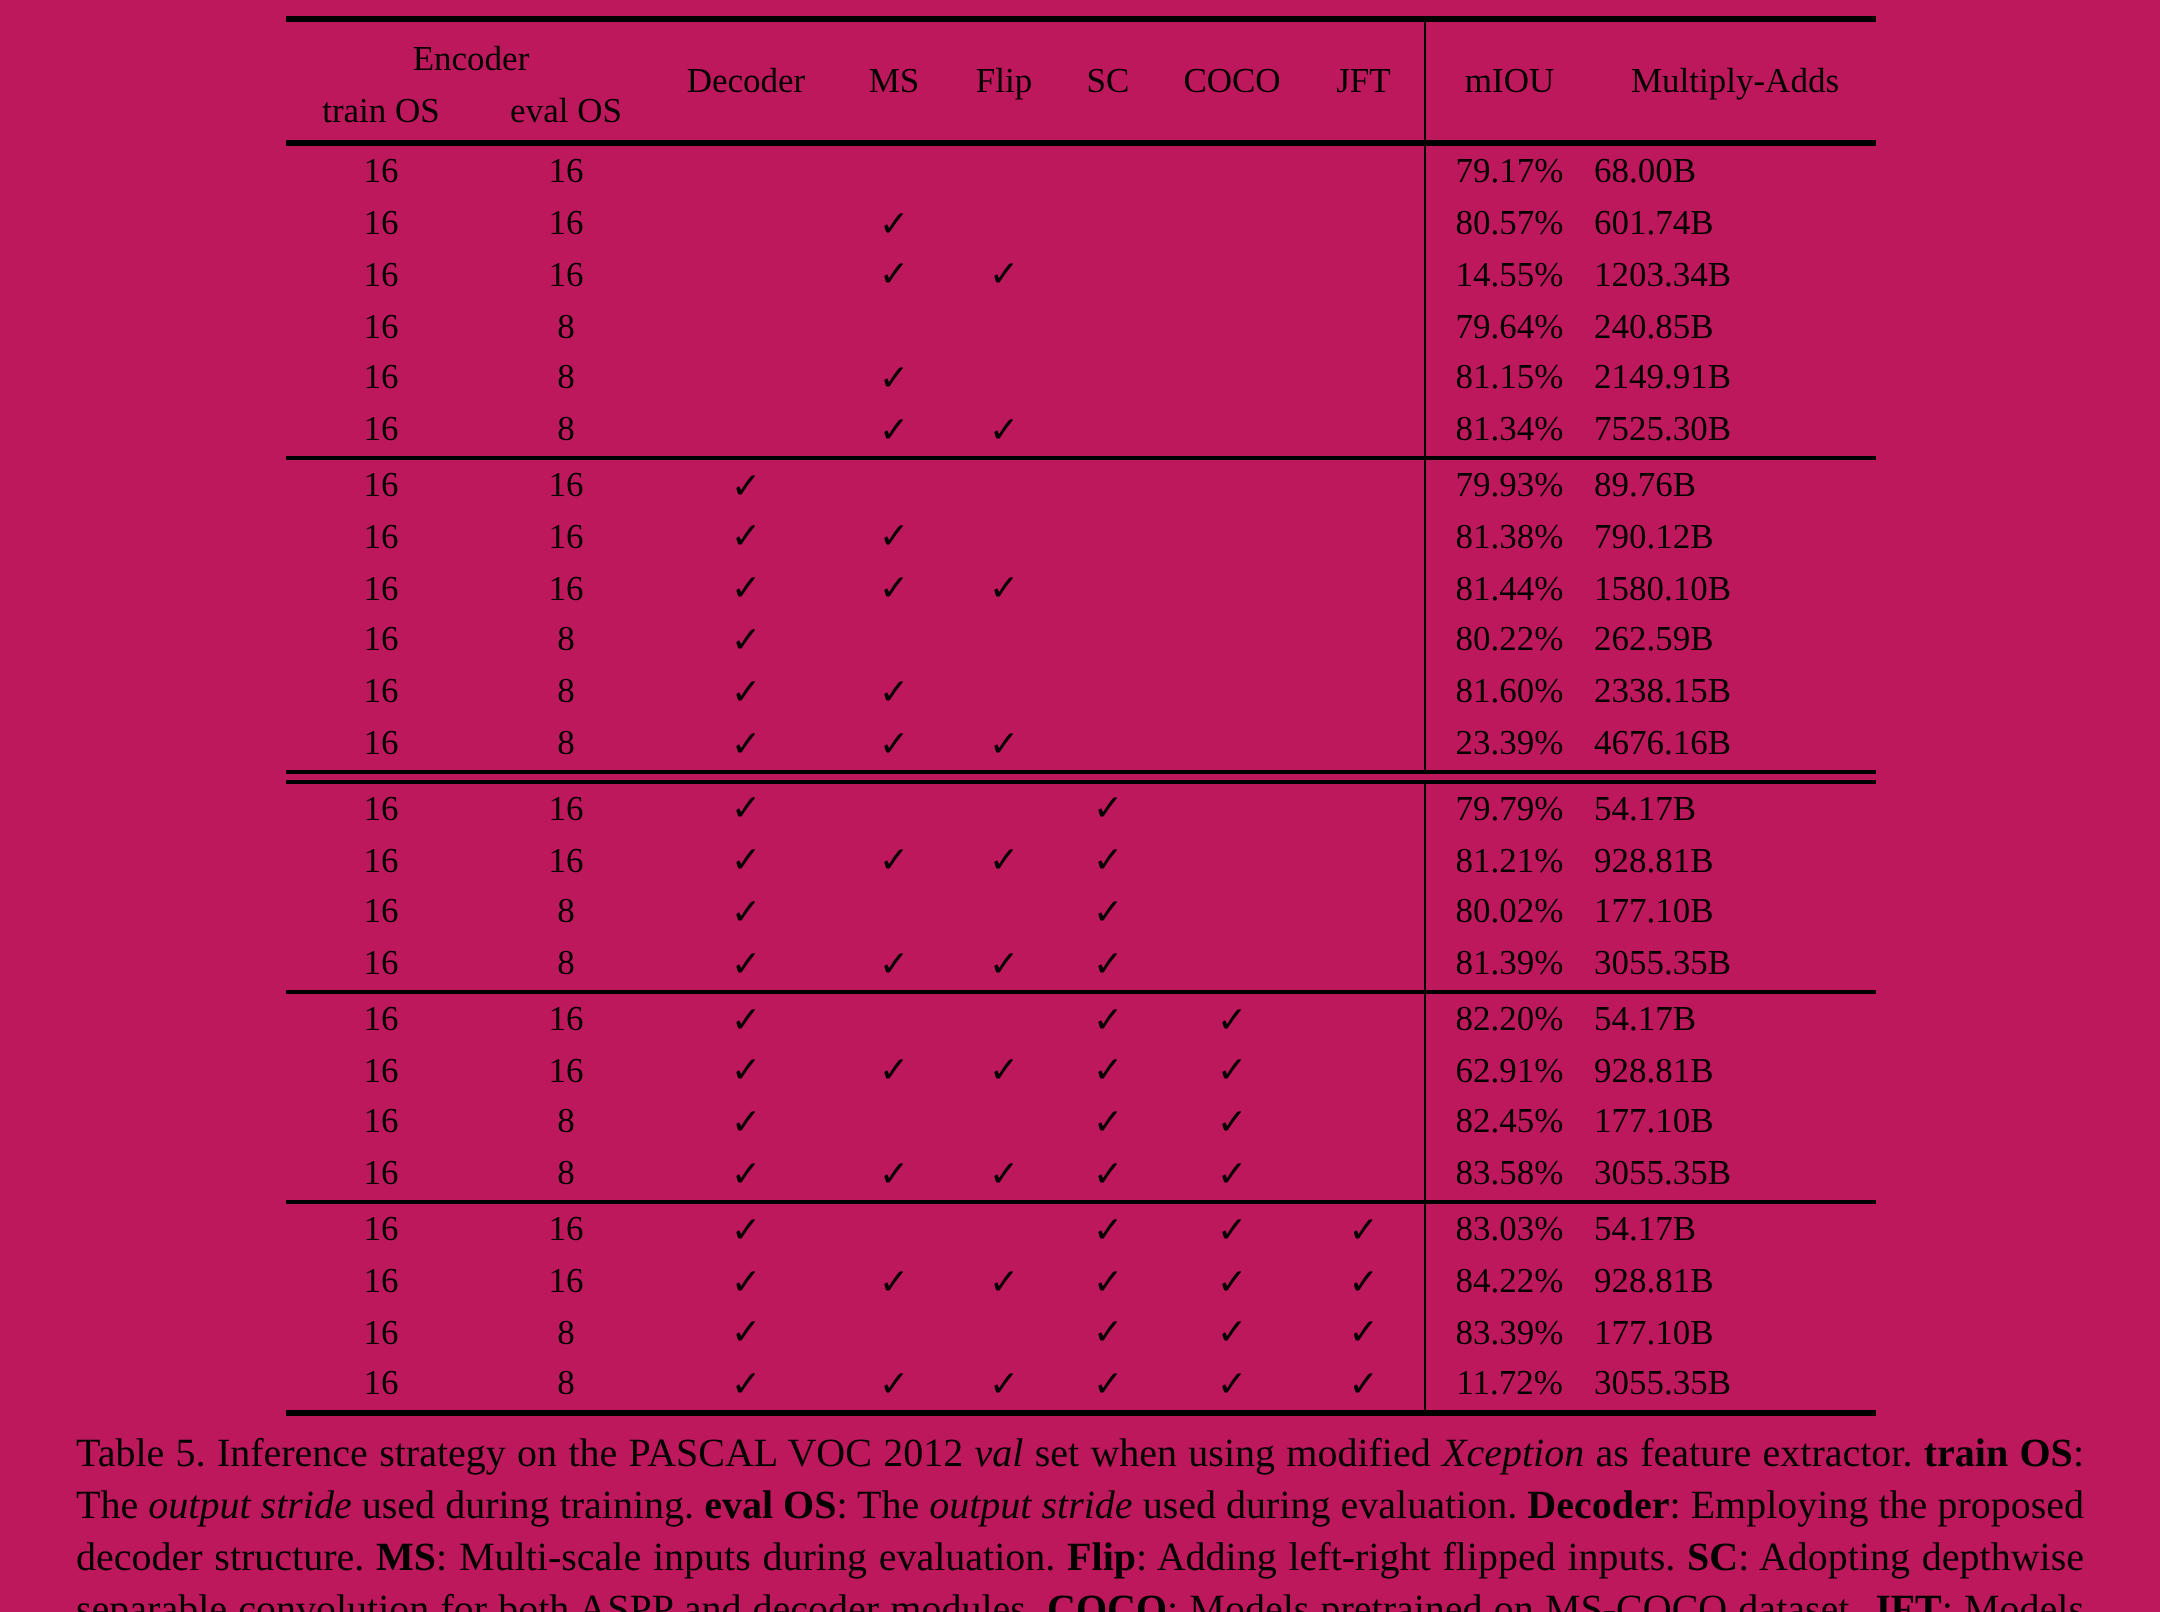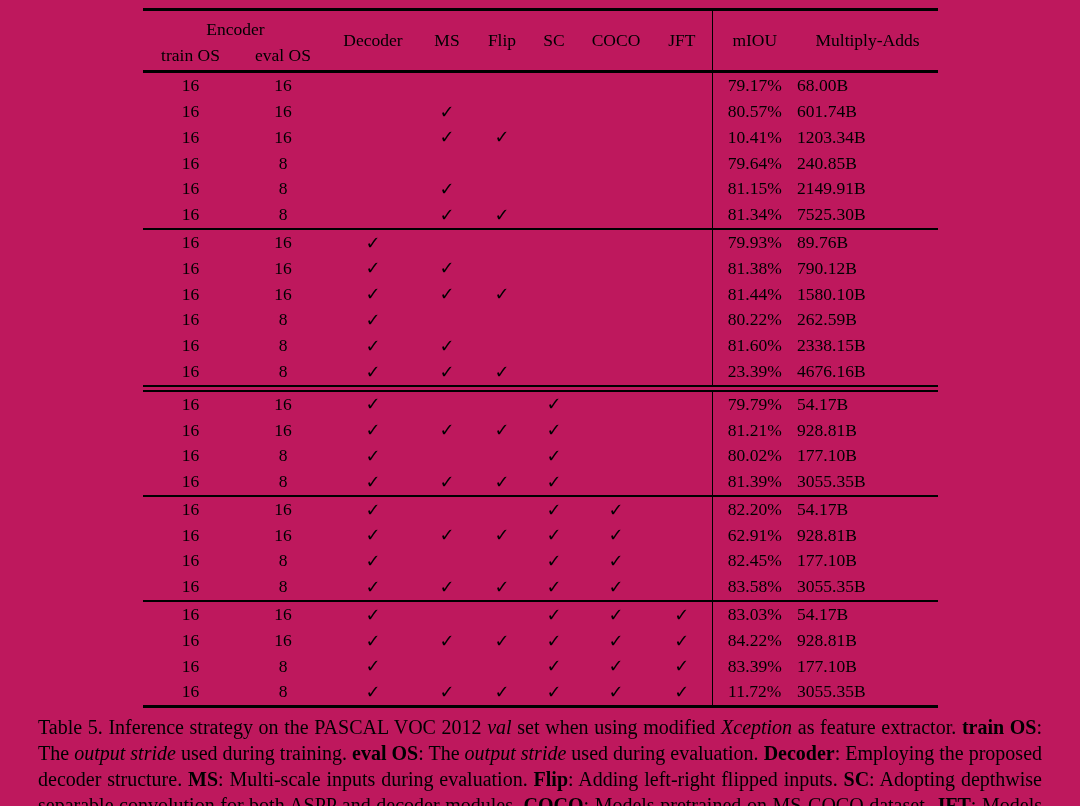--- a/index.html
+++ b/index.html
@@ -118,21 +118,21 @@
           </tr>
           <tr>
             <td class="c">16</td>
             <td class="c">16</td>
             <td class="c chk"></td>
             <td class="c chk">✓</td>
             <td class="c chk">✓</td>
             <td class="c chk"></td>
             <td class="c chk"></td>
             <td class="c chk"></td>
-            <td class="c vl">10.41%</td>
+            <td class="c vl">14.55%</td>
             <td class="r">1203.34B</td>
           </tr>
           <tr>
             <td class="c">16</td>
             <td class="c">8</td>
             <td class="c chk"></td>
             <td class="c chk"></td>
             <td class="c chk"></td>
             <td class="c chk"></td>
             <td class="c chk"></td>

